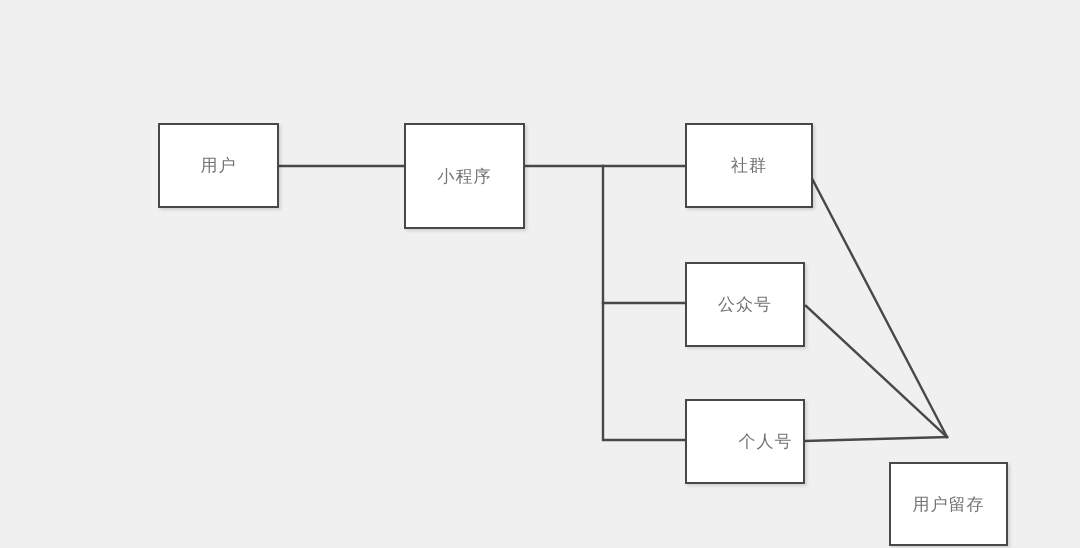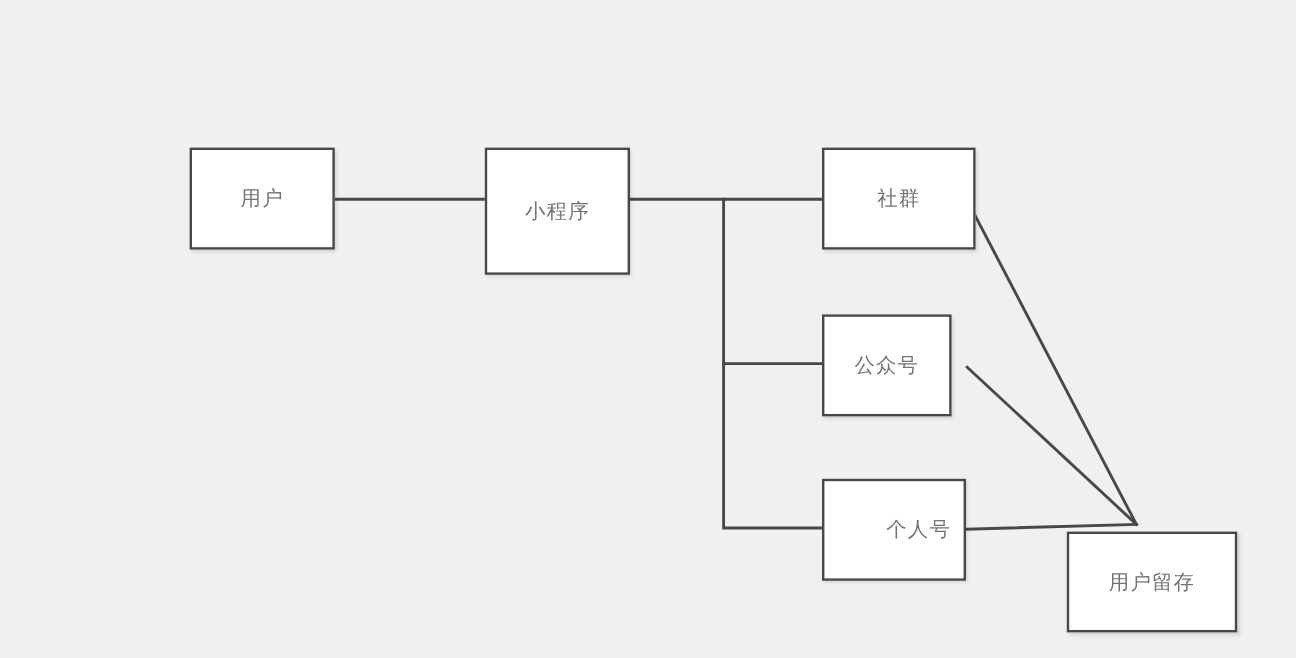--- a/index.html
+++ b/index.html
@@ -70,25 +70,25 @@
   </div>
 
   <div class="node" style="left:404px; top:123px; width:121px; height:106px;">
     <span class="node-label">小程序</span>
   </div>
 
   <div class="node" style="left:685px; top:123px; width:128px; height:85px;">
     <span class="node-label">社群</span>
   </div>
 
-  <div class="node" style="left:685px; top:262px; width:108px; height:85px;">
+  <div class="node" style="left:685px; top:262px; width:120px; height:85px;">
     <span class="node-label">公众号</span>
   </div>
 
   <div class="node" style="left:685px; top:399px; width:120px; height:85px;padding-left:41px;">
     <span class="node-label">个人号</span>
   </div>
 
-  <div class="node" style="left:889px; top:443px; width:142px; height:84px;">
+  <div class="node" style="left:889px; top:462px; width:119px; height:84px;">
     <span class="node-label">用户留存</span>
   </div>
 
 </div>
 
 </body></html>

